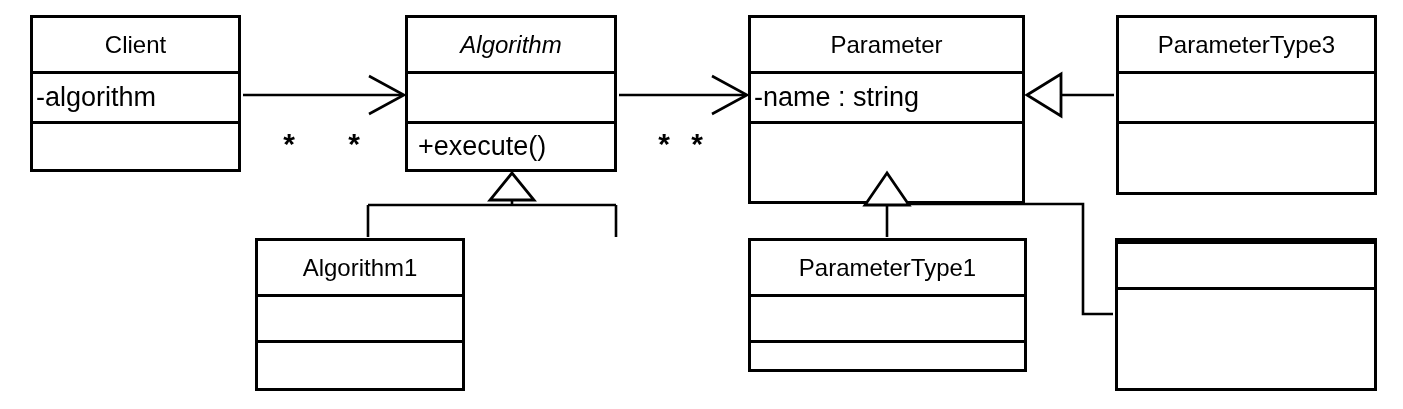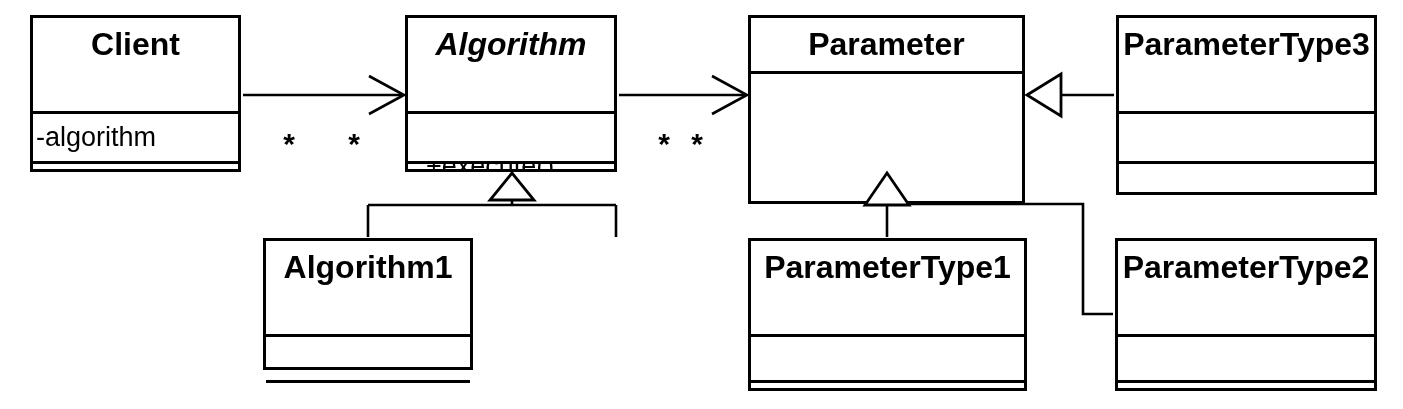--- a/index.html
+++ b/index.html
@@ -16,39 +16,39 @@
     box-sizing:border-box;
     position:absolute;
     background:#ffffff;
     border:3px solid #000000;
     display:flex;flex-direction:column;
     z-index:1;
   }
   .cname{
     flex:0 0 53px;
     display:flex;align-items:center;justify-content:center;
-    font-size:32px;font-weight:bold;
+    font-size:24px;font-weight:normal;
     white-space:nowrap;overflow:hidden;
   }
   .italic .cname{font-style:italic;text-align:right;}
   .cattr{
     flex:0 0 47px;
     border-top:3px solid #000;
     display:flex;align-items:center;
     font-size:27px;
     padding-left:3px;
-    white-space:nowrap;overflow:hidden;margin-top:40px;
+    white-space:nowrap;overflow:hidden;
   }
   .rb .cattr{flex:0 0 43px;}
   .cops{
     flex:1 1 auto;
     border-top:3px solid #000;
     display:flex;align-items:center;
     font-size:27px;
-    padding-left:18px;
+    padding-left:10px;
     white-space:nowrap;overflow:hidden;
   }
   .mult{
     font-size:30px;font-weight:bold;
     font-family:"Liberation Sans",sans-serif;
   }
 </style>
 </head>
 <body>
 
@@ -103,58 +103,60 @@
     <div class="cattr">
         <span></span>
       </div>
     <div class="cops">
         <span>+execute()</span>
       </div>
   </div>
 
   <div class="ubox" style="left:748px;top:15px;width:277px;height:189px">
     <div class="cname">Parameter</div>
+    <div class="cattr">
+        <span>-name : string</span>
+      </div>
     <div class="cops">
         <span></span>
       </div>
   </div>
 
   <div class="ubox" style="left:1116px;top:15px;width:261px;height:180px">
     <div class="cname">ParameterType3</div>
     <div class="cattr">
         <span></span>
       </div>
     <div class="cops">
         <span></span>
       </div>
   </div>
 
-  <div class="ubox rb" style="left:263px;top:238px;width:210px;height:132px">
+  <div class="ubox rb" style="left:255px;top:238px;width:210px;height:153px">
     <div class="cname">Algorithm1</div>
     <div class="cattr">
         <span></span>
       </div>
     <div class="cops">
         <span></span>
       </div>
   </div>
 
 
-  <div class="ubox rb" style="left:748px;top:238px;width:279px;height:153px">
+  <div class="ubox rb" style="left:748px;top:238px;width:279px;height:134px">
     <div class="cname">ParameterType1</div>
     <div class="cattr">
         <span></span>
       </div>
     <div class="cops">
         <span></span>
       </div>
   </div>
 
   <div class="ubox rb" style="left:1115px;top:238px;width:262px;height:153px">
-    <div class="cname">ParameterType2</div>
     <div class="cattr">
         <span></span>
       </div>
     <div class="cops">
         <span></span>
       </div>
   </div>
 
 </div>
 

